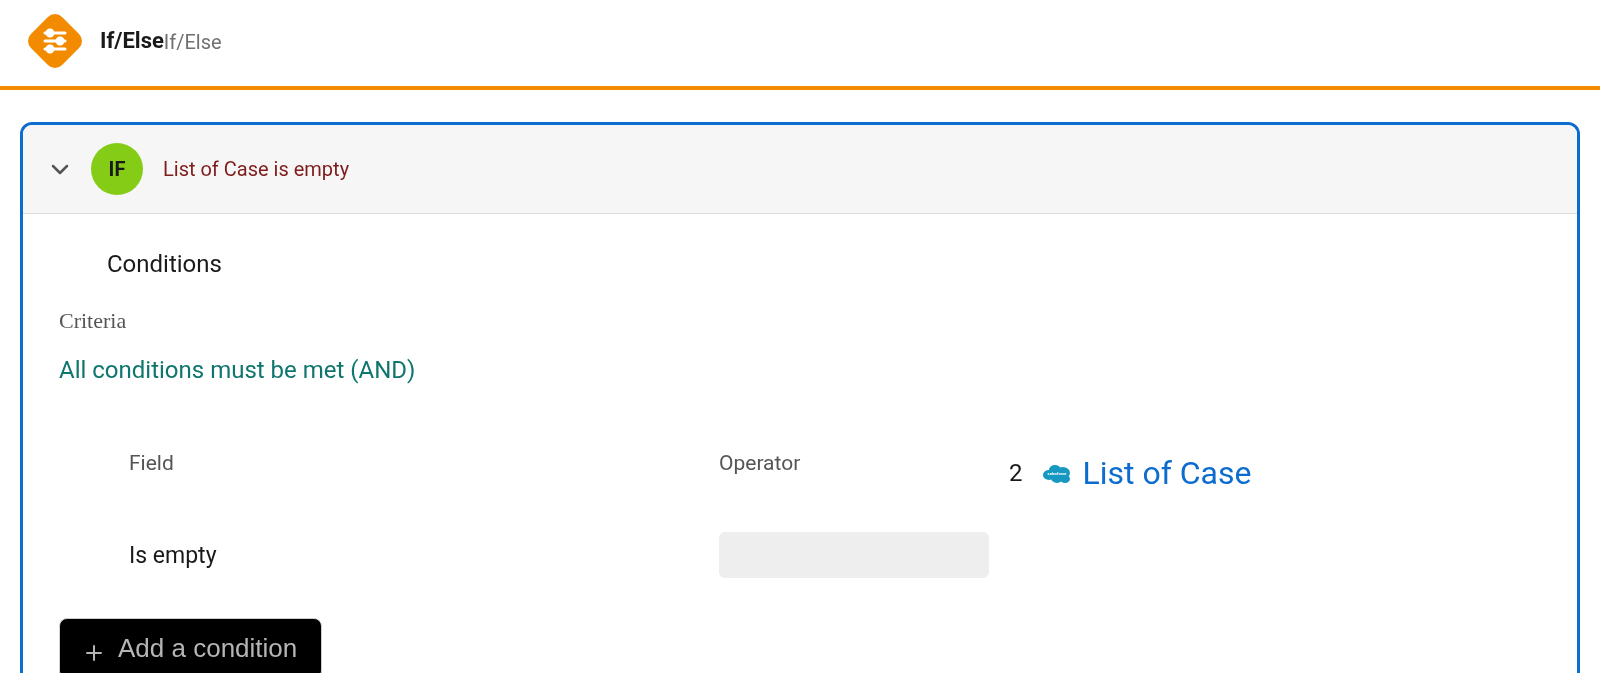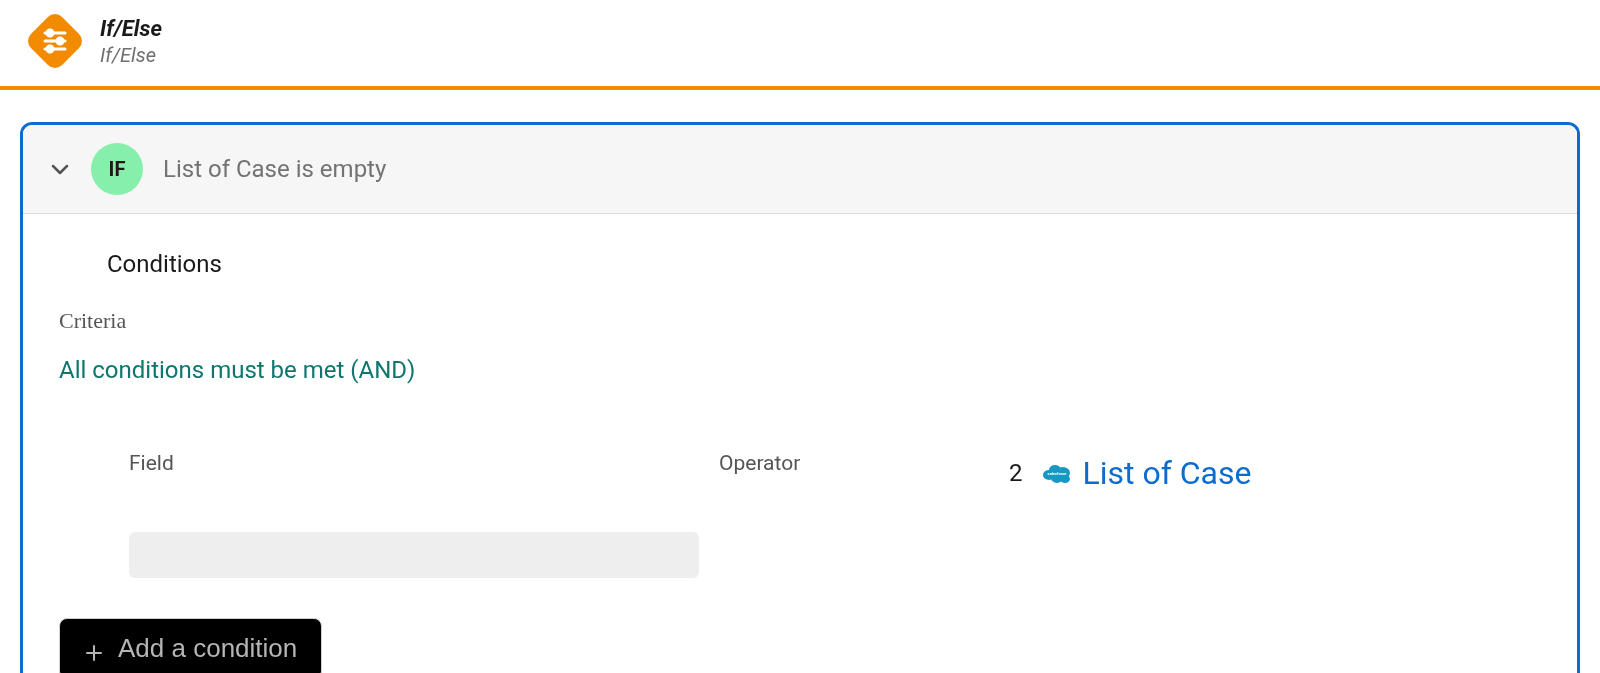--- a/index.html
+++ b/index.html
@@ -20,22 +20,21 @@
       padding: 14px 28px 18px 28px;
       gap: 18px;
     }
     .header-icon {
       width: 54px;
       height: 54px;
       flex-shrink: 0;
     }
     .header-text {
       display: flex;
-      flex-direction: column;
-      font-style: italic;
+      flex-direction: row;
     }
     .header-title {
       font-size: 22px;
       font-weight: 700;
       color: #1a1a1a;
     }
     .header-subtitle {
       font-size: 20px;
       color: #707070;
       margin-top: 2px;
@@ -62,35 +61,35 @@
       gap: 20px;
     }
     .chevron {
       width: 22px;
       height: 22px;
       display: flex;
       align-items: center;
       justify-content: center;
     }
     .if-badge {
-      background: #86efac;
+      background: #84cc16;
       border-radius: 50%;
       width: 52px;
       height: 52px;
       display: flex;
       align-items: center;
       justify-content: center;
       font-weight: 700;
       font-size: 20px;
       color: #1a1a1a;
       text-align: center;
     }
     .panel-header-text {
-      font-size: 24px;
-      color: #737373;
+      font-size: 20px;
+      color: #7f1d1d;
     }
     .panel-body {
       background: #ffffff;
       padding: 36px 36px 40px 36px;
     }
     .conditions-heading {
       font-size: 24px;
       font-weight: 400;
       color: #1a1a1a;
       margin-bottom: 30px;
@@ -219,20 +218,23 @@
                 <ellipse cx="14" cy="9" rx="6" ry="5"></ellipse>
                 <ellipse cx="22" cy="12" rx="7" ry="6"></ellipse>
                 <ellipse cx="16" cy="17" rx="6" ry="5"></ellipse>
                 <ellipse cx="24" cy="18" rx="5" ry="4"></ellipse>
               </g>
               <text x="16" y="14" font-size="4" fill="#ffffff" text-anchor="middle" font-weight="bold">salesforce</text>
             </svg>
           </span>
           <span class="field-link">List of Case</span>
         </div>
+        <div class="col-value">
+          <span>Is empty</span>
+        </div>
         <div class="value-empty"></div>
       </div>
 
       <button class="add-condition-btn">
         <span class="plus-icon">
           <svg viewBox="0 0 20 20" width="20" height="20">
             <line x1="10" y1="3" x2="10" y2="17" stroke="#b5b5b5" stroke-width="2" stroke-linecap="round"></line>
             <line x1="3" y1="10" x2="17" y2="10" stroke="#b5b5b5" stroke-width="2" stroke-linecap="round"></line>
           </svg>
         </span>

